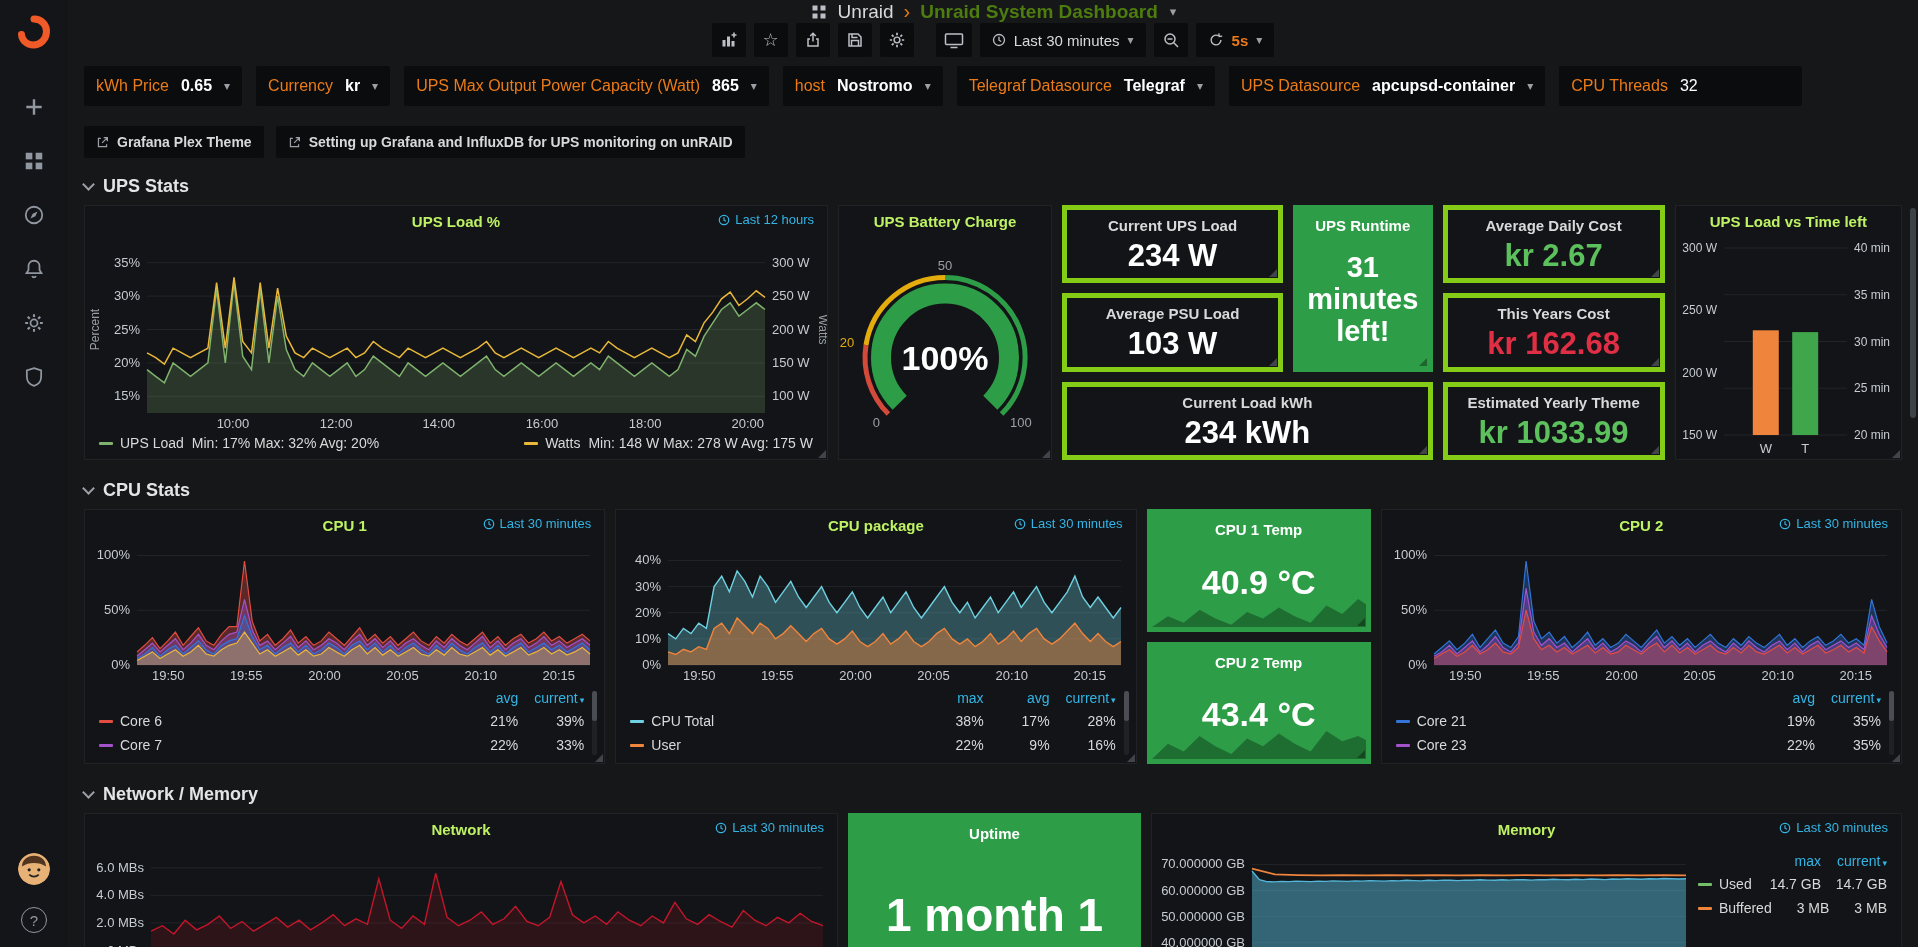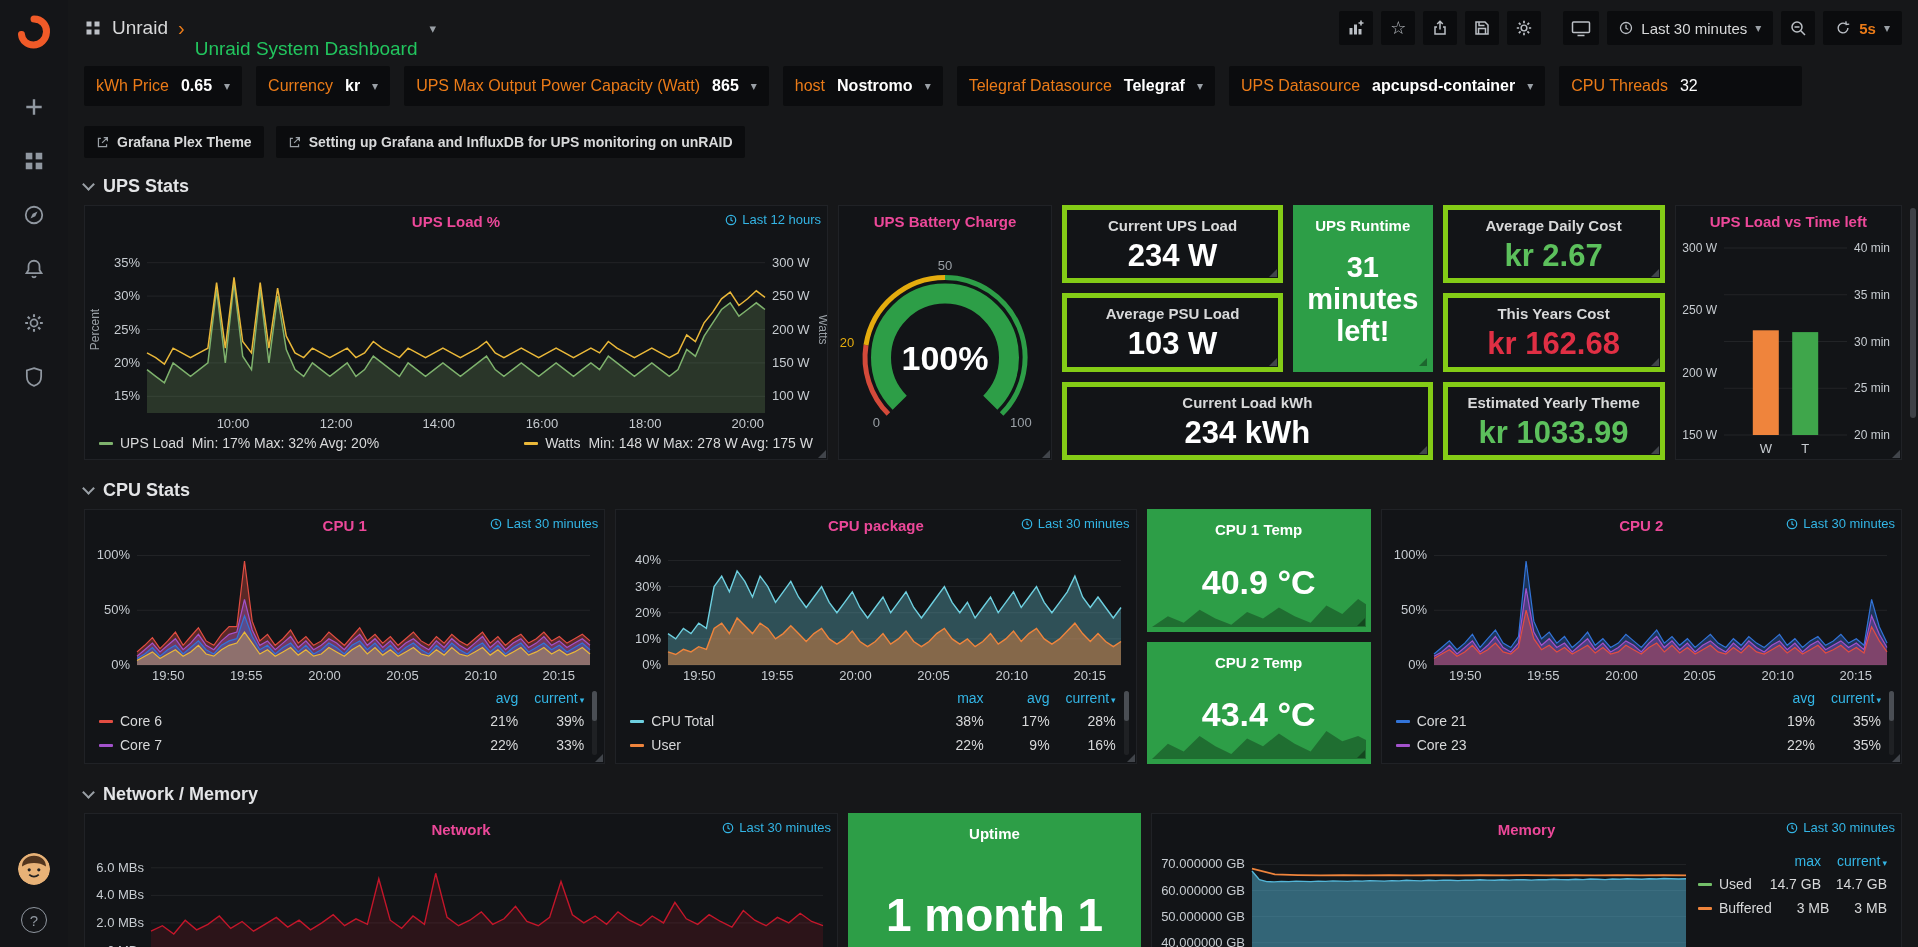--- a/index.html
+++ b/index.html
@@ -16,25 +16,25 @@
   .side-menu { margin-top:42px; display:flex; flex-direction:column; gap:28px; align-items:center; }
   .side-item { width:26px; height:26px; display:flex; align-items:center; justify-content:center; color:#9097a0; cursor:pointer; }
   .side-spacer { flex:1; }
   .side-bottom { display:flex; flex-direction:column; gap:22px; align-items:center; }
   .avatar { width:32px; height:32px; border-radius:50%; overflow:hidden; }
   .help-circle { width:26px; height:26px; border:1.5px solid #9097a0; border-radius:50%; color:#9097a0; display:flex; align-items:center; justify-content:center; font-size:15px; }
 
   
   .main { flex:1; padding:0 16px; position:relative; overflow:hidden; }
 
-  .topnav { height:56px; display:flex; align-items:center; justify-content:space-between; }
+  .topnav { height:56px; display:flex; align-items:center; justify-content:space-between;flex-direction:column; }
   .crumb { display:flex; align-items:center; gap:10px; font-size:19px; }
   .crumb .root { color:#d8d9da; cursor:pointer; }
   .crumb .sep { color:#eb7b18; font-size:20px; }
-  .crumb .title { font-weight:normal; color:#22c55e; cursor:pointer;margin-top:41px; }
+  .crumb .title { font-weight:bold; color:#4d7c0f; cursor:pointer; }
   .crumb .caret { color:#9aa0a6; font-size:13px; margin-left:2px; }
 
   .nav-actions { display:flex; align-items:center; gap:8px; }
   .icon-btn { min-width:34px; height:34px; background:#0b0c0e; border-radius:2px; display:flex; align-items:center; justify-content:center; color:#bcc0c6; cursor:pointer; padding:0 8px; }
   .icon-btn.spaced { margin-left:14px; }
   .chip-btn { height:34px; background:#0b0c0e; border-radius:2px; display:flex; align-items:center; gap:8px; padding:0 12px; font-size:15px; color:#d8d9da; cursor:pointer; }
   .chip-btn .caret { color:#9aa0a6; font-size:12px; }
   .refresh-val { color:#eb7b18; font-weight:bold; }
 
   
@@ -62,22 +62,22 @@
   .f-stats    { flex:500 1 0; }
   .f-upsbar   { flex:187 1 0; }
   .f-cpu      { flex:424 1 0; }
   .f-temps    { flex:183 1 0; display:flex; flex-direction:column; gap:10px; }
   .f-network  { flex:615 1 0; }
   .f-uptime   { flex:238 1 0; }
   .f-memory   { flex:613 1 0; }
 
   .panel { background:#121417; border:1px solid #202226; position:relative; display:flex; flex-direction:column; }
   .panel-header { height:30px; flex:none; display:flex; align-items:center; justify-content:center; position:relative; }
-  .panel-title { font-size:15px; font-weight:bold; color:#ec4899; cursor:pointer; white-space:nowrap; }
-  .time-badge { position:absolute; right:6px; top:6px; display:flex; align-items:center; gap:5px; color:#33b5e5; font-size:13px; cursor:pointer; }
+  .panel-title { font-size:15px; font-weight:bold; color:#bef264; cursor:pointer; white-space:nowrap; }
+  .time-badge { position:absolute; right:13px; top:6px; display:flex; align-items:center; gap:5px; color:#33b5e5; font-size:13px; cursor:pointer; }
   .chart { flex:1; position:relative; overflow:hidden; }
   svg { display:block; }
 
   .grip { position:absolute; right:1px; bottom:1px; width:0; height:0; border-left:8px solid transparent; border-bottom:8px solid #41454b; cursor:nwse-resize; }
   .green .grip { border-bottom-color:rgba(0,0,0,0.35); }
 
   
   .legend-inline { height:26px; display:flex; justify-content:space-between; align-items:center; padding:0 14px 6px; font-size:14px; color:#d8d9da; }
   .lg-inline { display:flex; align-items:center; }
   .lg-inline i, .lg-name i { display:inline-block; width:14px; height:3px; border-radius:1px; margin-right:7px; }

